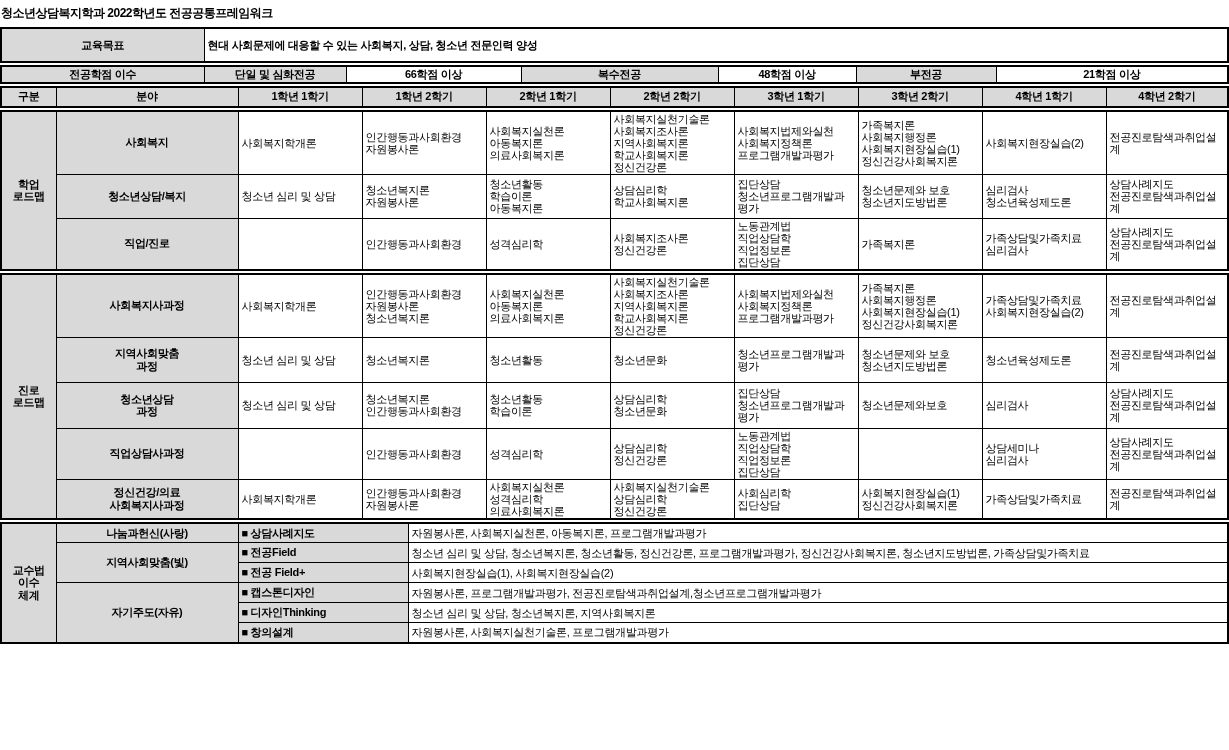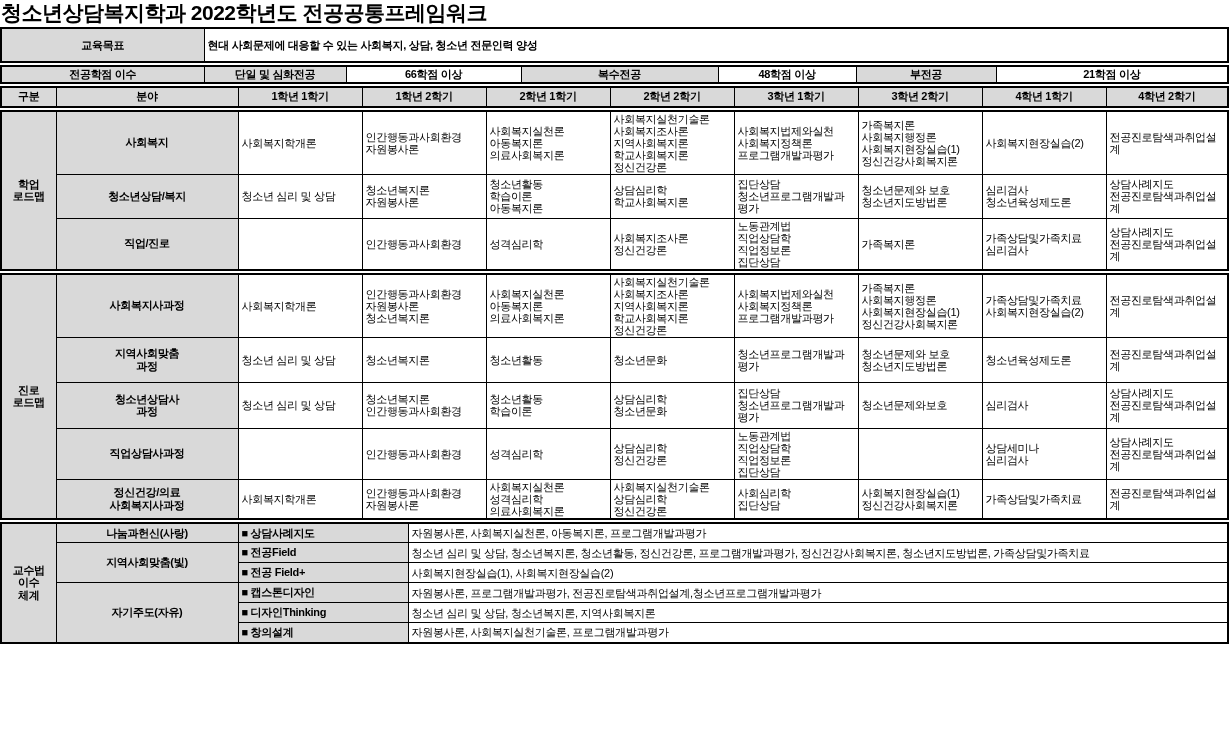--- a/index.html
+++ b/index.html
@@ -1,19 +1,19 @@
 <!DOCTYPE html>
 <html><head>
 <meta charset="utf-8">
 <style>
   html,body{margin:0;padding:0;background:#fff;}
   body{width:1229px;height:750px;overflow:hidden;color:#000;
        font-family:"Liberation Sans","DejaVu Sans",sans-serif;}
   .sheet{width:1229px;}
-  .title{font-size:21px;font-weight:bold;line-height:22px;margin:2px 0 3px 1px;letter-spacing:-0.5px;}
+  .title{font-size:12px;font-weight:bold;line-height:22px;margin:2px 0 3px 1px;letter-spacing:-0.5px;}
   table.box{border-collapse:collapse;table-layout:fixed;width:1229px;margin-top:2px;
             border:2px solid #000;}
   table.box td, table.box th{border:1px solid #000;vertical-align:middle;
             font-size:11px;padding:1px 3px;overflow:hidden;}
   table.box th{background:#d9d9d9;font-weight:bold;text-align:center;padding:1px 8px;margin-top:8px;}
   .g{background:#d9d9d9;}
   .c{text-align:center;}
   .b{font-weight:bold;}
   .pre{white-space:pre-line;}
   .pad{text-align:left;padding:2px 5px;}
@@ -234,21 +234,21 @@
           <td class="course pre">청소년복지론</td>
           <td class="course pre">청소년활동</td>
           <td class="course pre">청소년문화</td>
           <td class="course pre">청소년프로그램개발과평가</td>
           <td class="course pre">청소년문제와 보호
 청소년지도방법론</td>
           <td class="course pre">청소년육성제도론</td>
           <td class="course pre">전공진로탐색과취업설계</td>
         </tr>
         <tr>
-          <td class="g c b pre rthick lbl">청소년상담사
+          <td class="g c b pre rthick lbl">청소년상담
 과정</td>
           <td class="course pre">청소년 심리 및 상담</td>
           <td class="course pre">청소년복지론
 인간행동과사회환경</td>
           <td class="course pre">청소년활동
 학습이론</td>
           <td class="course pre">상담심리학
 청소년문화</td>
           <td class="course pre">집단상담
 청소년프로그램개발과평가</td>

